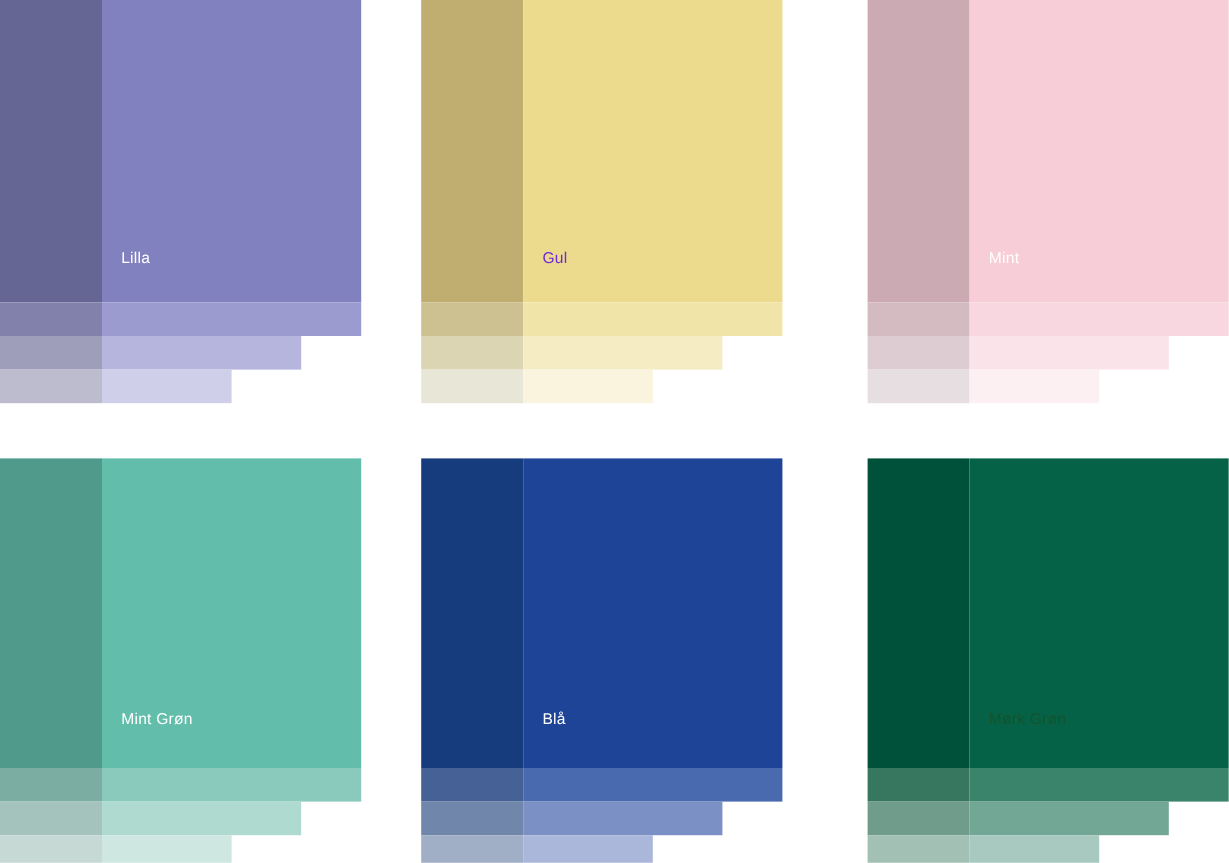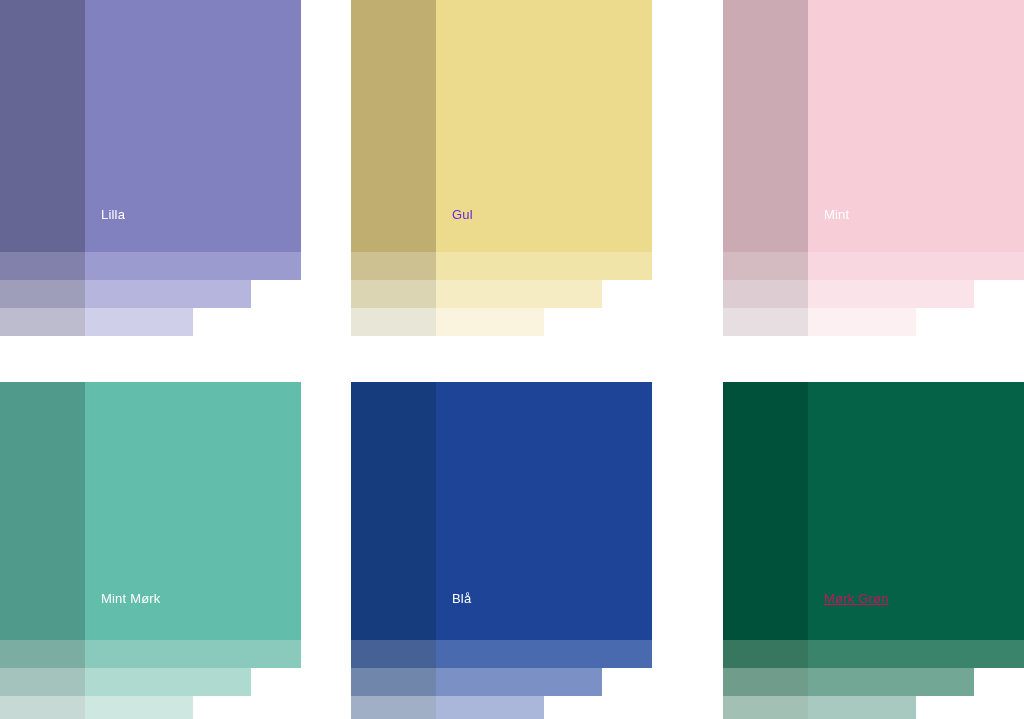--- a/index.html
+++ b/index.html
@@ -164,21 +164,21 @@
         <div class="tint-right" style="background: rgb(137, 202, 188);"></div>
       </div>
       <div class="tint-row step-2">
         <div class="tint-left" style="background: rgb(163, 195, 188);"></div>
         <div class="tint-right" style="background: rgb(174, 218, 207);"></div>
       </div>
       <div class="tint-row step-3">
         <div class="tint-left" style="background: rgb(198, 217, 213);"></div>
         <div class="tint-right" style="background: rgb(207, 231, 225);"></div>
       </div>
-      <div class="swatch-label" style="color: rgb(255, 255, 255);">Mint Mørk</div>
+      <div class="swatch-label" style="color: rgb(255, 255, 255);">Mint Grøn</div>
     </div>
     <div class="swatch-card row-bottom col-2">
       <div class="shade-column" style="background: rgb(23, 60, 126);"></div>
       <div class="main-block" style="background: rgb(30, 68, 152);"></div>
       <div class="tint-row step-1">
         <div class="tint-left" style="background: rgb(69, 97, 149);"></div>
         <div class="tint-right" style="background: rgb(74, 106, 176);"></div>
       </div>
       <div class="tint-row step-2">
         <div class="tint-left" style="background: rgb(113, 134, 171);"></div>
@@ -198,15 +198,15 @@
         <div class="tint-right" style="background: rgb(57, 132, 106);"></div>
       </div>
       <div class="tint-row step-2">
         <div class="tint-left" style="background: rgb(111, 156, 139);"></div>
         <div class="tint-right" style="background: rgb(113, 167, 148);"></div>
       </div>
       <div class="tint-row step-3">
         <div class="tint-left" style="background: rgb(163, 192, 181);"></div>
         <div class="tint-right" style="background: rgb(167, 201, 191);"></div>
       </div>
-      <div class="swatch-label" style="color: #be185d; text-decoration: underline;">Mørk Grøn</div>
+      <div class="swatch-label" style="color: #14532d;">Mørk Grøn</div>
     </div>
   </div>
 
 </body></html>

